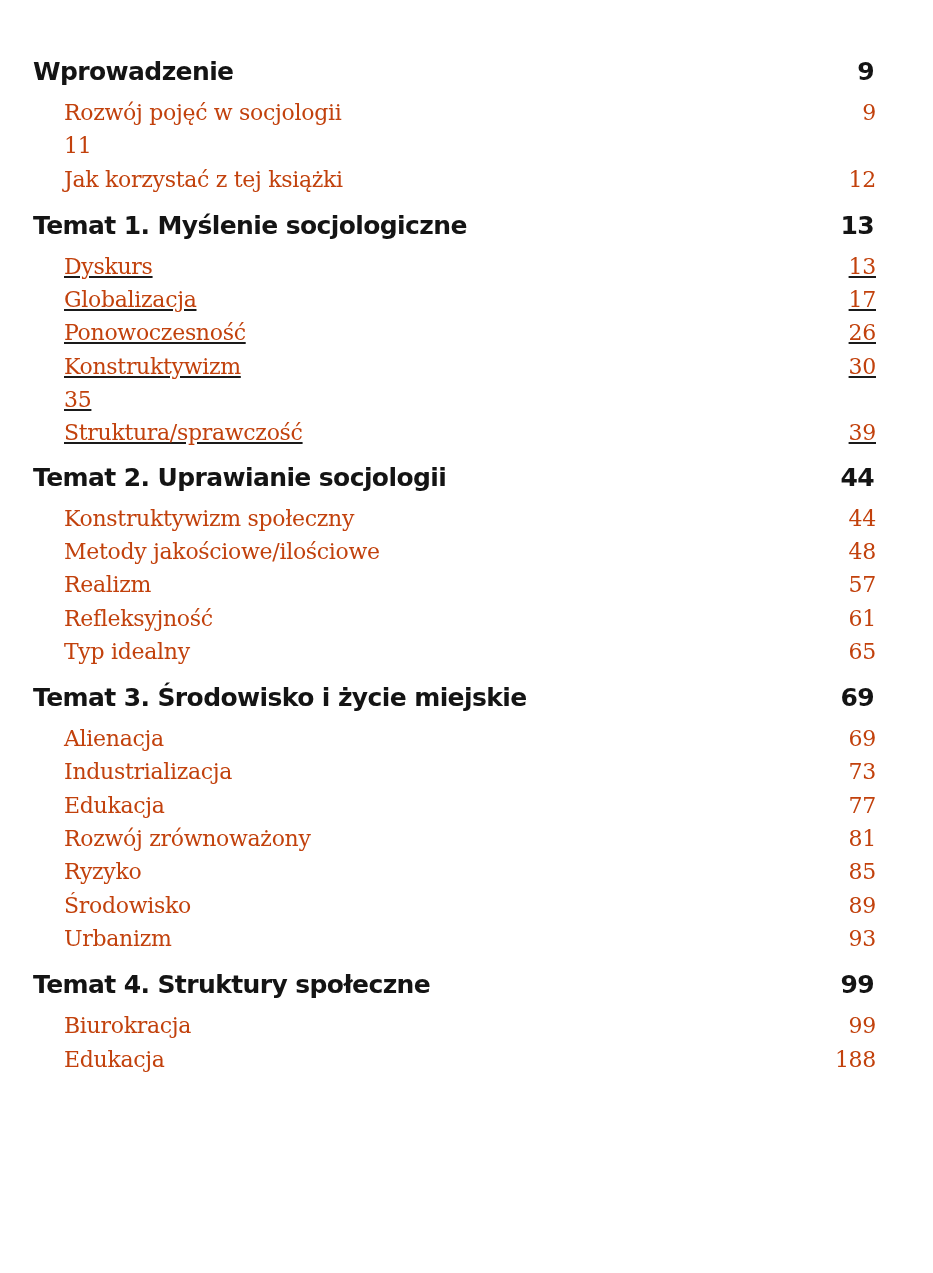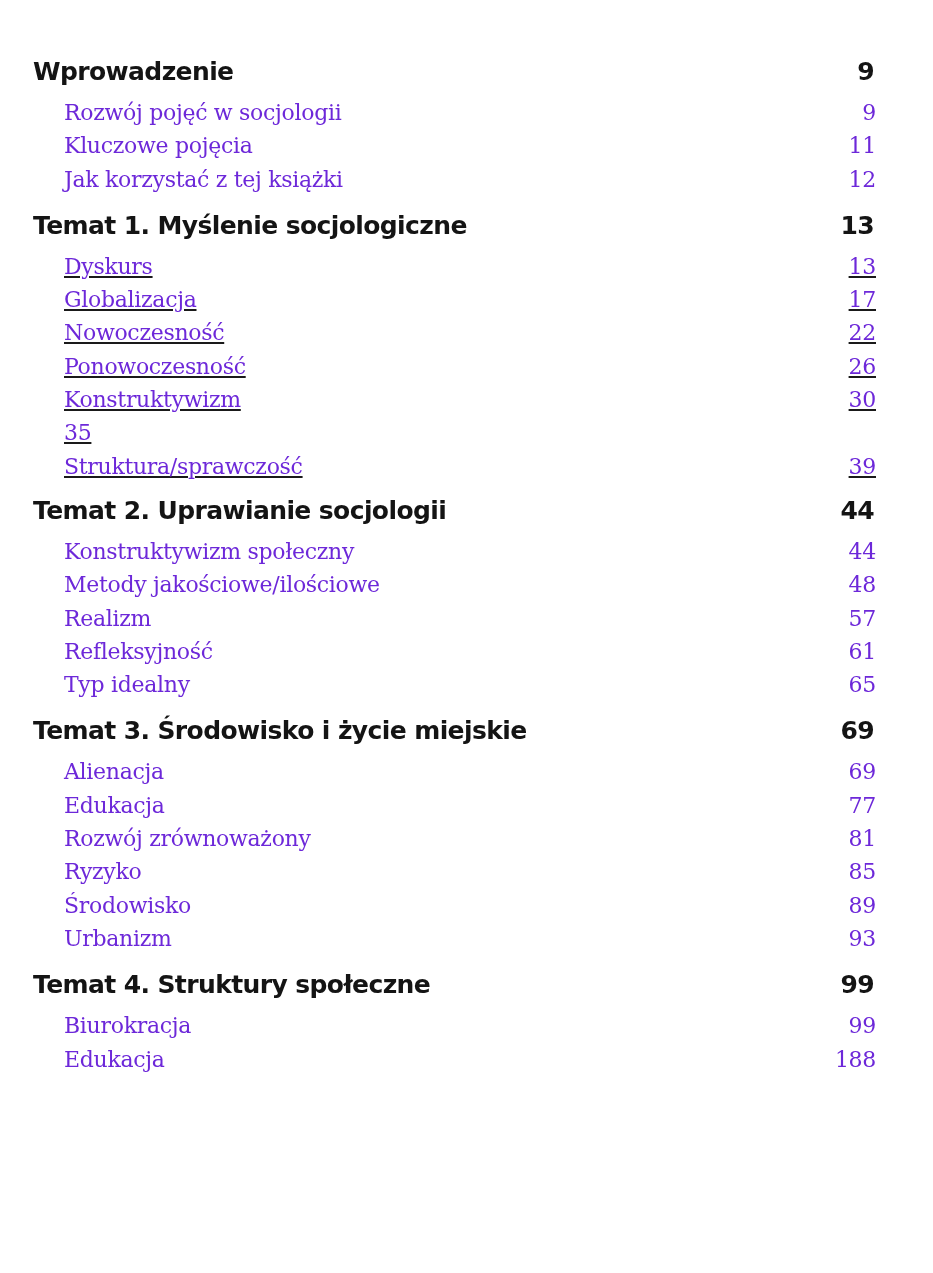--- a/index.html
+++ b/index.html
@@ -10,21 +10,21 @@
       display: flex; justify-content: space-between; align-items: baseline;
       font-family: "DejaVu Sans", sans-serif; font-weight: bold;
       font-size: 25px; letter-spacing: -0.6px; color: #141414;
       height: 44px; line-height: 44px;
     }
     .chapter-page { padding-right: 2px; }
     .entries { list-style: none; margin: 0; padding: 2px 0 8px 0; }
     .entry-row {
       display: flex; justify-content: space-between; align-items: baseline;
       font-family: "DejaVu Serif", serif; font-weight: normal;
-      font-size: 22px; letter-spacing: -0.3px; color: #6d28d9;
+      font-size: 22px; letter-spacing: -0.3px; color: #c2410c;
       height: 33.3px; line-height: 33.3px;
       padding-left: 31px;
     }
     .entry-page { padding-right: 0; }
     .s0 { margin-top: 0; }
     .s1 .entries { padding-bottom: 6px; text-decoration: underline; }
     .s4 .entries { padding-bottom: 0; }
   </style>
 </head>
 <body>
@@ -34,21 +34,20 @@
       <div class="chapter-row">
         <span class="chapter-title">Wprowadzenie</span>
         <span class="chapter-page">9</span>
       </div>
       <ul class="entries">
         <li class="entry-row">
           <span class="entry-title">Rozwój pojęć w socjologii</span>
           <span class="entry-page">9</span>
         </li>
         <li class="entry-row">
-          <span class="entry-title">Kluczowe pojęcia</span>
           <span class="entry-page">11</span>
         </li>
         <li class="entry-row">
           <span class="entry-title">Jak korzystać z tej książki</span>
           <span class="entry-page">12</span>
         </li>
       </ul>
     </section>
     <section class="section s1">
       <div class="chapter-row">
@@ -56,24 +55,20 @@
         <span class="chapter-page">13</span>
       </div>
       <ul class="entries">
         <li class="entry-row">
           <span class="entry-title">Dyskurs</span>
           <span class="entry-page">13</span>
         </li>
         <li class="entry-row">
           <span class="entry-title">Globalizacja</span>
           <span class="entry-page">17</span>
-        </li>
-        <li class="entry-row">
-          <span class="entry-title">Nowoczesność</span>
-          <span class="entry-page">22</span>
         </li>
         <li class="entry-row">
           <span class="entry-title">Ponowoczesność</span>
           <span class="entry-page">26</span>
         </li>
         <li class="entry-row">
           <span class="entry-title">Konstruktywizm</span>
           <span class="entry-page">30</span>
         </li>
         <li class="entry-row">
@@ -117,20 +112,24 @@
       <div class="chapter-row">
         <span class="chapter-title">Temat 3. Środowisko i życie miejskie</span>
         <span class="chapter-page">69</span>
       </div>
       <ul class="entries">
         <li class="entry-row">
           <span class="entry-title">Alienacja</span>
           <span class="entry-page">69</span>
         </li>
         <li class="entry-row">
+          <span class="entry-title">Industrializacja</span>
+          <span class="entry-page">73</span>
+        </li>
+        <li class="entry-row">
           <span class="entry-title">Edukacja</span>
           <span class="entry-page">77</span>
         </li>
         <li class="entry-row">
           <span class="entry-title">Rozwój zrównoważony</span>
           <span class="entry-page">81</span>
         </li>
         <li class="entry-row">
           <span class="entry-title">Ryzyko</span>
           <span class="entry-page">85</span>

